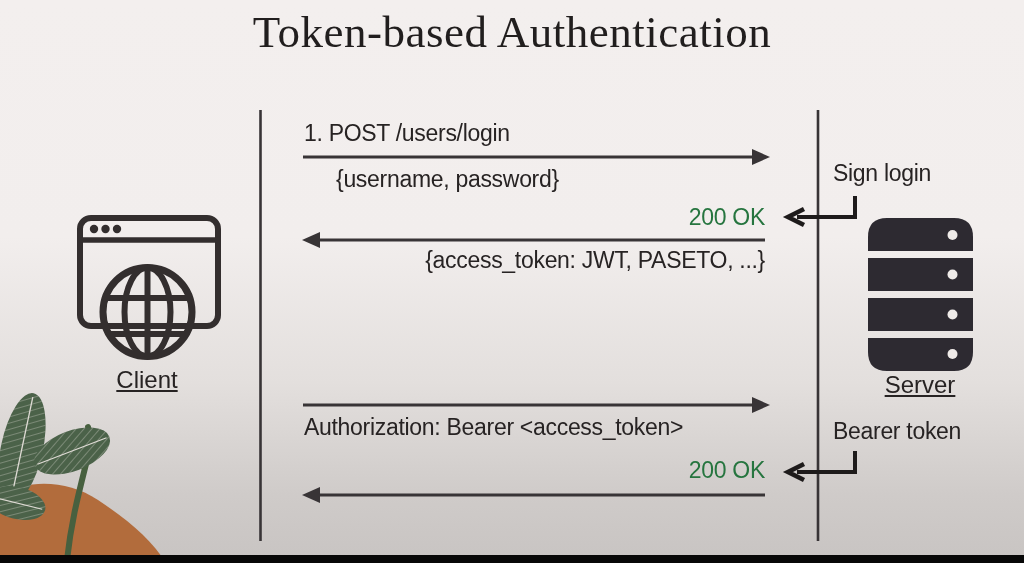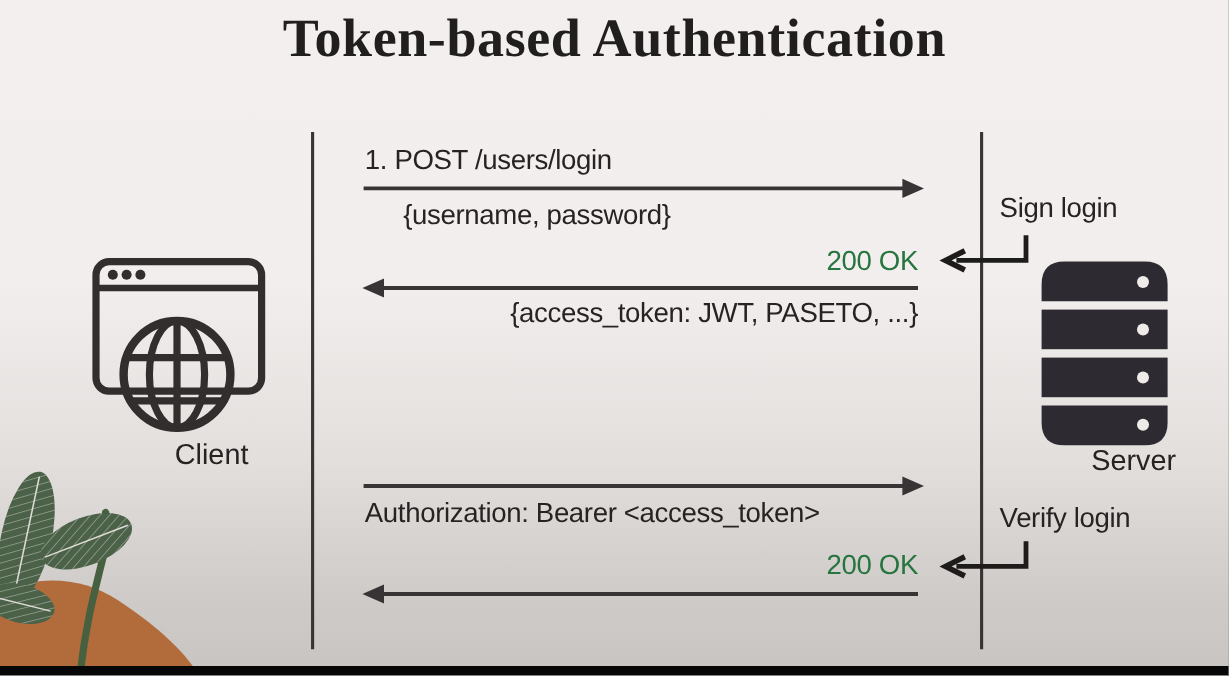--- a/index.html
+++ b/index.html
@@ -7,34 +7,34 @@
     position:relative;
     width:1024px;height:563px;
     overflow:hidden;
     background:linear-gradient(180deg,#f3efee 0%,#f2eeed 42%,#e3dfdd 68%,#cfcbc9 88%,#c8c4c2 100%);
     font-family:"Liberation Sans", sans-serif;
   }
   .title{
     position:absolute;top:6px;left:0;right:0;
     text-align:center;
     font-family:"Liberation Serif", serif;
-    font-size:45px;font-weight:700;
+    font-size:45px;font-weight:400;
     color:#211e1e;letter-spacing:0.5px;
     margin:0;
   }
   .layer{position:absolute;inset:0;pointer-events:none;}
   .msg{
     position:absolute;
     font-size:23px;color:#272323;
     letter-spacing:-0.3px;white-space:nowrap;
     line-height:1.1;
   }
   .ok{color:#26753f;}
   .right{text-align:right;}
-  .center{text-align:right;}
+  .center{text-align:center;text-decoration:underline;}
   .actor-label{position:absolute;font-size:24px;color:#272323;width:120px;}
   .bottombar{position:absolute;left:0;bottom:0;width:100%;height:8px;background:#070707;}
 </style>
 </head>
 <body>
 
 <div class="stage">
 
   <h1 class="title">Token-based Authentication</h1>
 
@@ -137,19 +137,19 @@
   </svg>
 
   <div class="msg" style="left:304px;top:121px;text-align:center;">1. POST /users/login</div>
   <div class="msg" style="left:304px;top:167px;margin-left:32px;">{username, password}</div>
   <div class="msg ok right" style="right:259px;top:205px;">200 OK</div>
   <div class="msg right" style="right:259px;top:248px;text-align:center;">{access_token: JWT, PASETO, ...}</div>
   <div class="msg" style="left:833px;top:161px;">Sign login</div>
 
   <div class="msg" style="left:304px;top:415px;">Authorization: Bearer &lt;access_token&gt;</div>
   <div class="msg ok right" style="right:259px;top:458px;">200 OK</div>
-  <div class="msg" style="left:833px;top:419px;">Verify login</div>
+  <div class="msg" style="left:833px;top:419px;">Bearer token</div>
 
   <div class="actor-label center" style="left:87px;top:366px;">Client</div>
   <div class="actor-label center" style="left:860px;top:371px;">Server</div>
 
   <div class="bottombar"></div>
 </div>
 
 </body></html>

